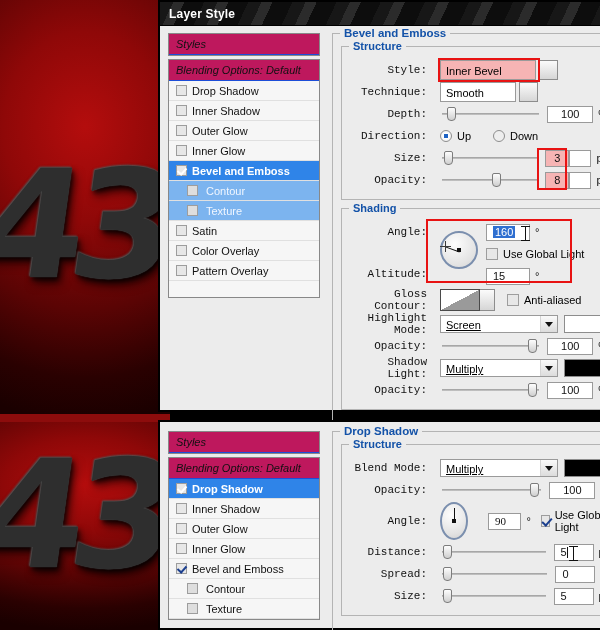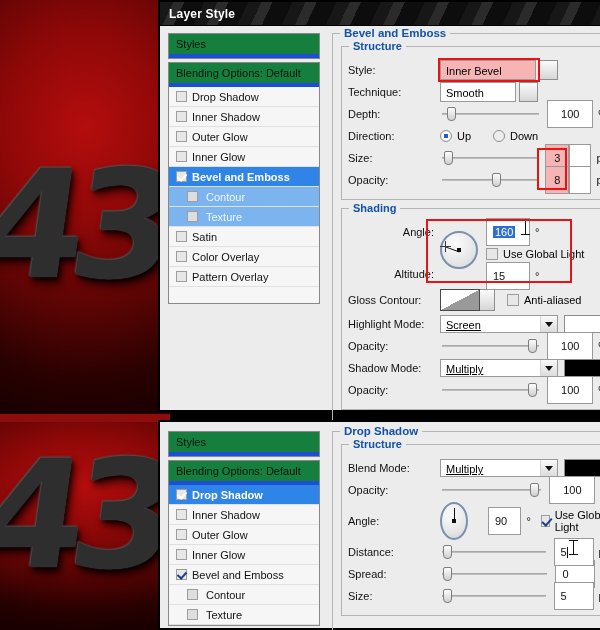--- a/index.html
+++ b/index.html
@@ -71,22 +71,22 @@
   }
 
   .dlg-body { display: flex; padding: 7px 6px 6px 8px; }
 
   
   .styles-col { width: 152px; flex: 0 0 152px; }
   .list-box {
     border: 1px solid #888; background: #fff;
   }
   .lb-head {
-    padding: 4px 7px; border-bottom: 4px solid #1d4ed8;
-    background: #15803d; color: #111;
+    padding: 4px 7px; border-bottom: 1px solid #1d4ed8;
+    background: #be185d; color: #111; font-style: italic;
   }
   .style-list { background: #f6f6f6; }
   .style-row {
     display: flex; align-items: center;
     height: 20px; padding: 0 6px;
     border-bottom: 1px solid #e0e0e0;
     color: #111; white-space: nowrap;
   }
   .style-row.plain { padding-left: 7px; }
   .style-row.sub .lbl { padding-left: 3px; }
@@ -120,22 +120,22 @@
   .group > .legend {
     position: absolute; top: -7px; left: 7px;
     background: #ececec; padding: 0 4px;
     color: #1352a8; font-weight: bold; font-size: 11.5px;
   }
   .group.inner { margin: 4px 2px 8px 2px; padding-top: 12px;}
   .group.inner > .legend { font-size: 11px; }
 
   .row { display: flex; align-items: center; height: 22px; }
   .row .lab {
-    width: 92px; flex: 0 0 92px; 
-    padding-right: 6px; color: #111; font-size: 11px;
+    width: 92px; flex: 0 0 92px; text-align: right;
+    padding-right: 13px; color: #111; font-size: 11px; font-family: Liberation Mono, monospace;
   }
 
   .combo {
     display: flex; align-items: stretch; height: 18px;
     border: 1px solid #9a9a9a; background: #fff;
   }
   .combo .txt { padding: 1px 5px 0 5px; line-height: 16px; white-space: nowrap; text-decoration: underline; }
   .combo .arrow {
     width: 17px; border-left: 1px solid #d4d4d4;
     background: linear-gradient(#fafafa,#dcdcdc);
@@ -154,21 +154,21 @@
     line-height:16px; display:flex; align-items:center;
   }
   .combo-sep .btn {
     margin-left:3px; width:19px; border:1px solid #8d8d8d;
     background:linear-gradient(#fbfbfb,#d6d6d6);
     display:flex;align-items:center;justify-content:center;
   }
 
   .numbox {
     border: 1px solid #9a9a9a; background: #fff;
-    height: 28px; width: 46px;
+    height: 17px; width: 46px;
     display: flex; align-items: center; justify-content: center;
     font-size: 11px; color: #111;
   }
   .numbox.lefted { justify-content: flex-start; padding-left: 6px; }
   .unit { margin-left: 5px; color: #111; font-size: 11px; }
 
   .slider { flex: 1; position: relative; height: 18px; margin: 0 8px 0 2px; }
   .slider .track {
     position: absolute; left: 0; right: 0; top: 8px; height: 2px;
     background: linear-gradient(#9c9c9c,#c9c9c9);
@@ -487,21 +487,21 @@
               <span class="lab">Opacity:</span>
               <div class="slider">
                 <div class="track"></div>
                 <div class="knob" style="right:2px;"></div>
               </div>
               <div class="numbox">100</div>
               <span class="unit">%</span>
             </div>
 
             <div class="row">
-              <span class="lab">Shadow Mode:</span>
+              <span class="lab">Shadow Light:</span>
               <div class="combo" style="width:118px;">
                 <span class="txt">Multiply</span>
                 <span class="arrow" style="margin-left:auto;">
                     <i class="tri"></i>
                   </span>
               </div>
               <div class="swatch" style="background:#000000;"></div>
             </div>
 
             <div class="row">
@@ -590,21 +590,21 @@
               <div class="numbox">100</div>
               <span class="unit">%</span>
             </div>
 
             <div class="row" style="height:40px;">
               <span class="lab">Angle:</span>
               <div class="dial">
                 <div class="needle" style="transform:rotate(0deg);"></div>
                 <div class="ctr"></div>
               </div>
-              <div class="numbox lefted" style="width:44px;margin-left:20px;">90</div>
+              <div class="numbox lefted" style="width:44px;margin-left:20px;font-family:Liberation Serif, serif;">90</div>
               <span class="unit">°</span>
               <div class="chk on" style="margin-left:10px;">
                 <span class="box"></span>
                 <span>Use Global Light</span>
               </div>
             </div>
 
             <div class="row">
               <span class="lab">Distance:</span>
               <div class="slider">

